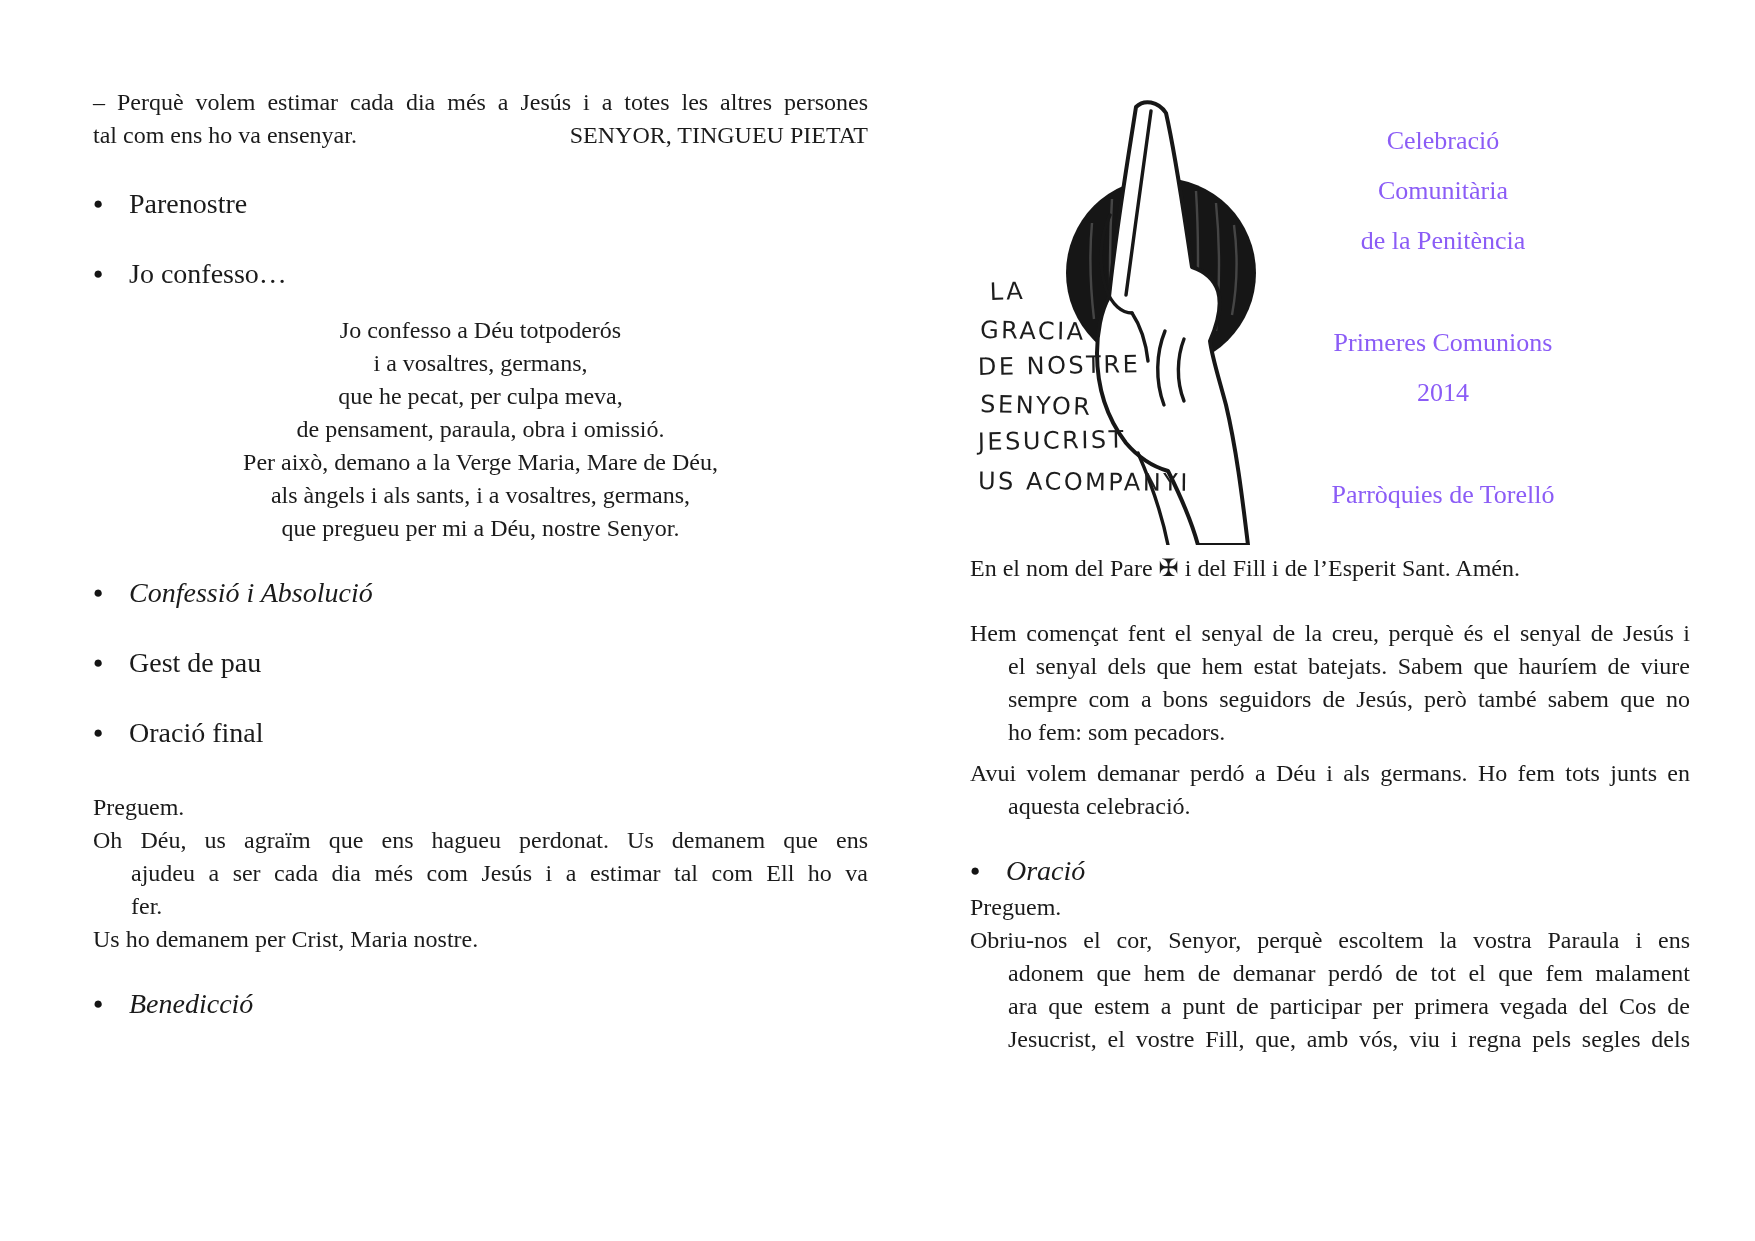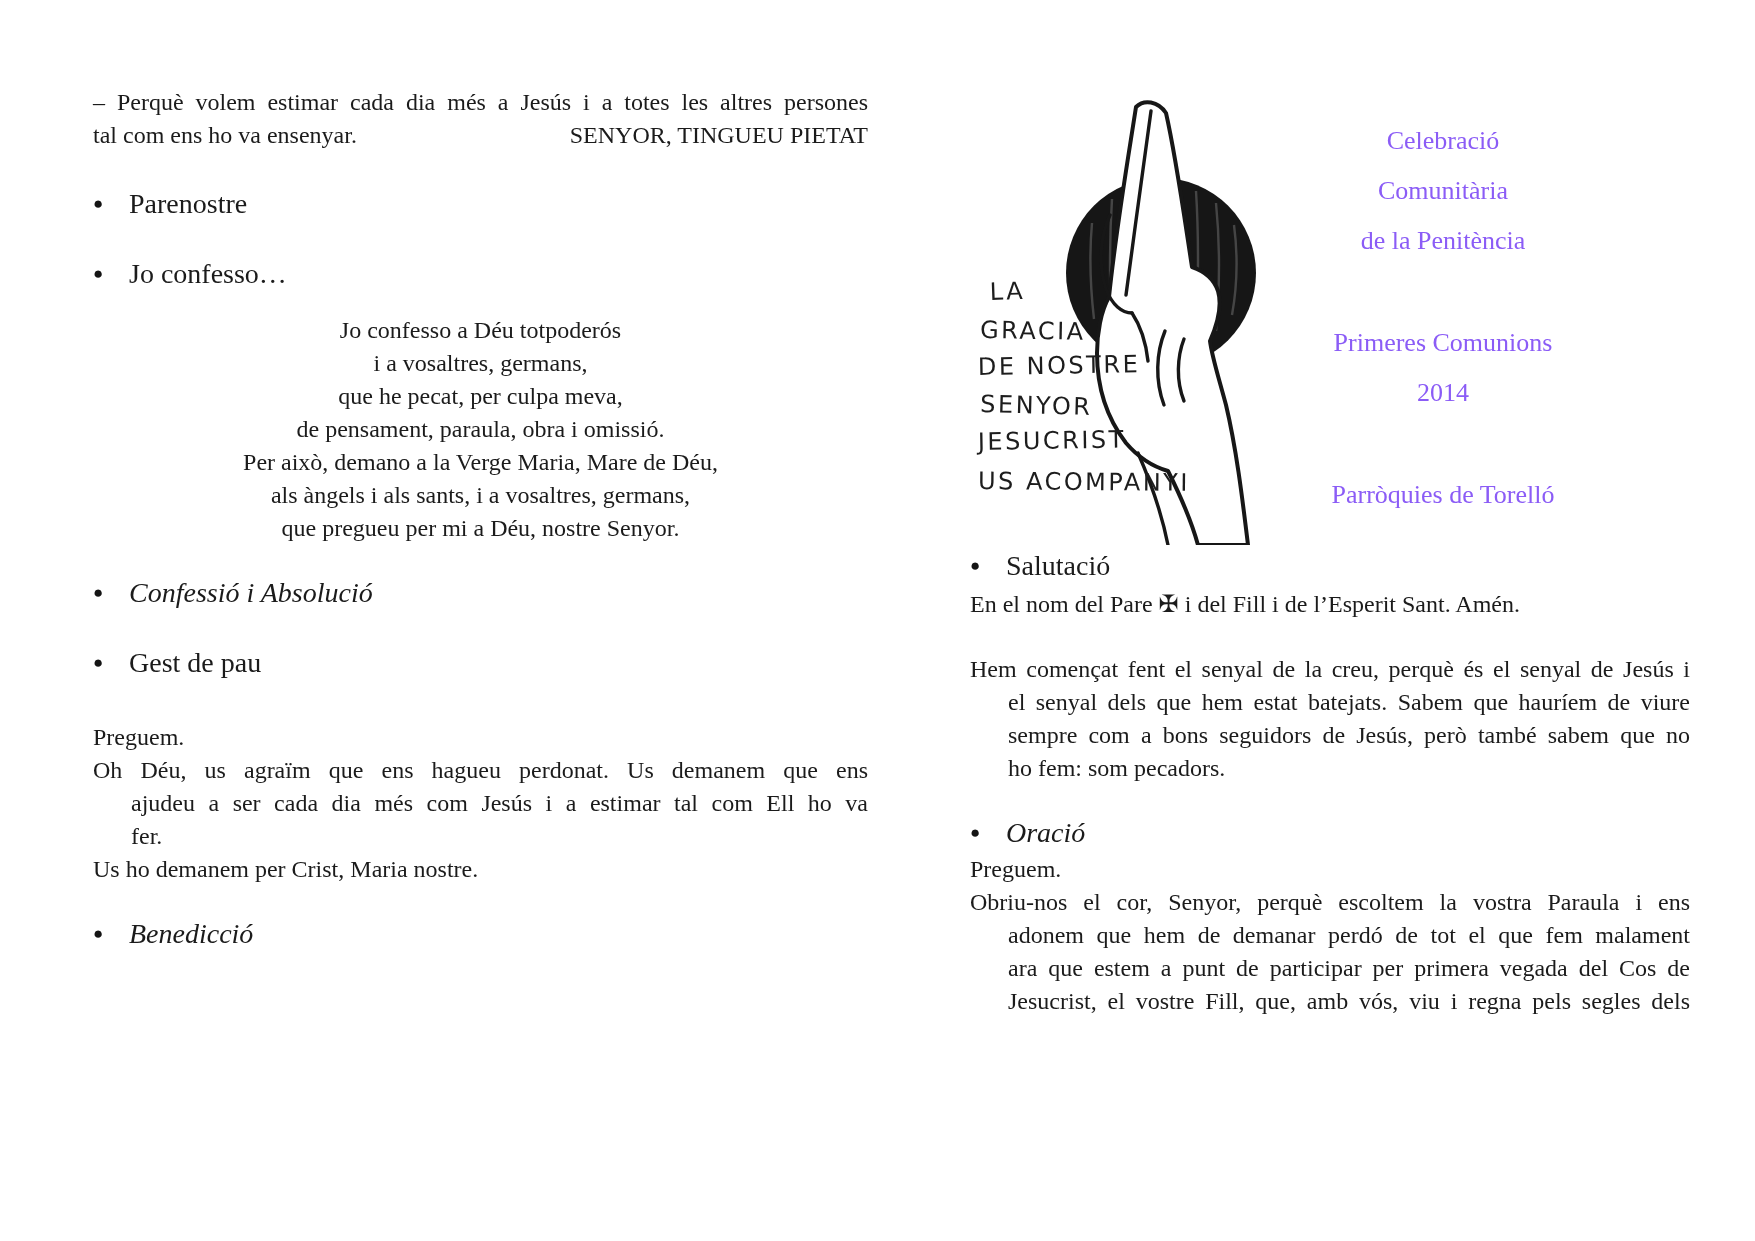--- a/index.html
+++ b/index.html
@@ -62,20 +62,23 @@
     </div>
 
     <div class="bullet mt30">
       <span class="dot">●</span><span>Confessió i Absolució</span>
     </div>
 
     <div class="bullet mt34">
       <span class="dot">●</span><span>Gest de pau</span>
     </div>
 
+    <div class="bullet mt34">
+      <span class="dot">●</span><span>Oració final</span>
+    </div>
 
     <div class="mt40">
       <div class="line">Preguem.</div>
       <div class="line j">Oh Déu, us agraïm que ens hagueu perdonat. Us demanem que ens</div>
       <div class="line hl j">ajudeu a ser cada dia més com Jesús i a estimar tal com Ell ho va</div>
       <div class="line hl">fer.</div>
       <div class="line">Us ho demanem per Crist, Maria nostre.</div>
     </div>
 
     <div class="bullet mt30">
@@ -143,33 +146,34 @@
   <div class="title-block t2">
     <div>Primeres Comunions</div>
     <div>2014</div>
   </div>
   <div class="title-block t3">
     <div>Parròquies de Torelló</div>
   </div>
 
   <section class="col-right-body">
 
-    <div class="bullet">
-      <span class="dot">●</span><span>Salutació</span>
-    </div>
 
     <div class="line mt4">En el nom del Pare ✠ i del Fill i de l’Esperit Sant. Amén.</div>
 
     <div class="mt32">
       <div class="line j">Hem començat fent el senyal de la creu, perquè és el senyal de Jesús i</div>
       <div class="line hl j">el senyal dels que hem estat batejats. Sabem que hauríem de viure</div>
       <div class="line hl j">sempre com a bons seguidors de Jesús, però també sabem que no</div>
       <div class="line hl">ho fem: som pecadors.</div>
     </div>
 
+    <div class="mt8">
+      <div class="line j">Avui volem demanar perdó a Déu i als germans. Ho fem tots junts en</div>
+      <div class="line hl">aquesta celebració.</div>
+    </div>
 
     <div class="bullet mt30">
       <span class="dot">●</span><span>Oració</span>
     </div>
 
     <div class="mt2">
       <div class="line">Preguem.</div>
       <div class="line j">Obriu-nos el cor, Senyor, perquè escoltem la vostra Paraula i ens</div>
       <div class="line hl j">adonem que hem de demanar perdó de tot el que fem malament</div>
       <div class="line hl j">ara que estem a punt de participar per primera vegada del Cos de</div>

